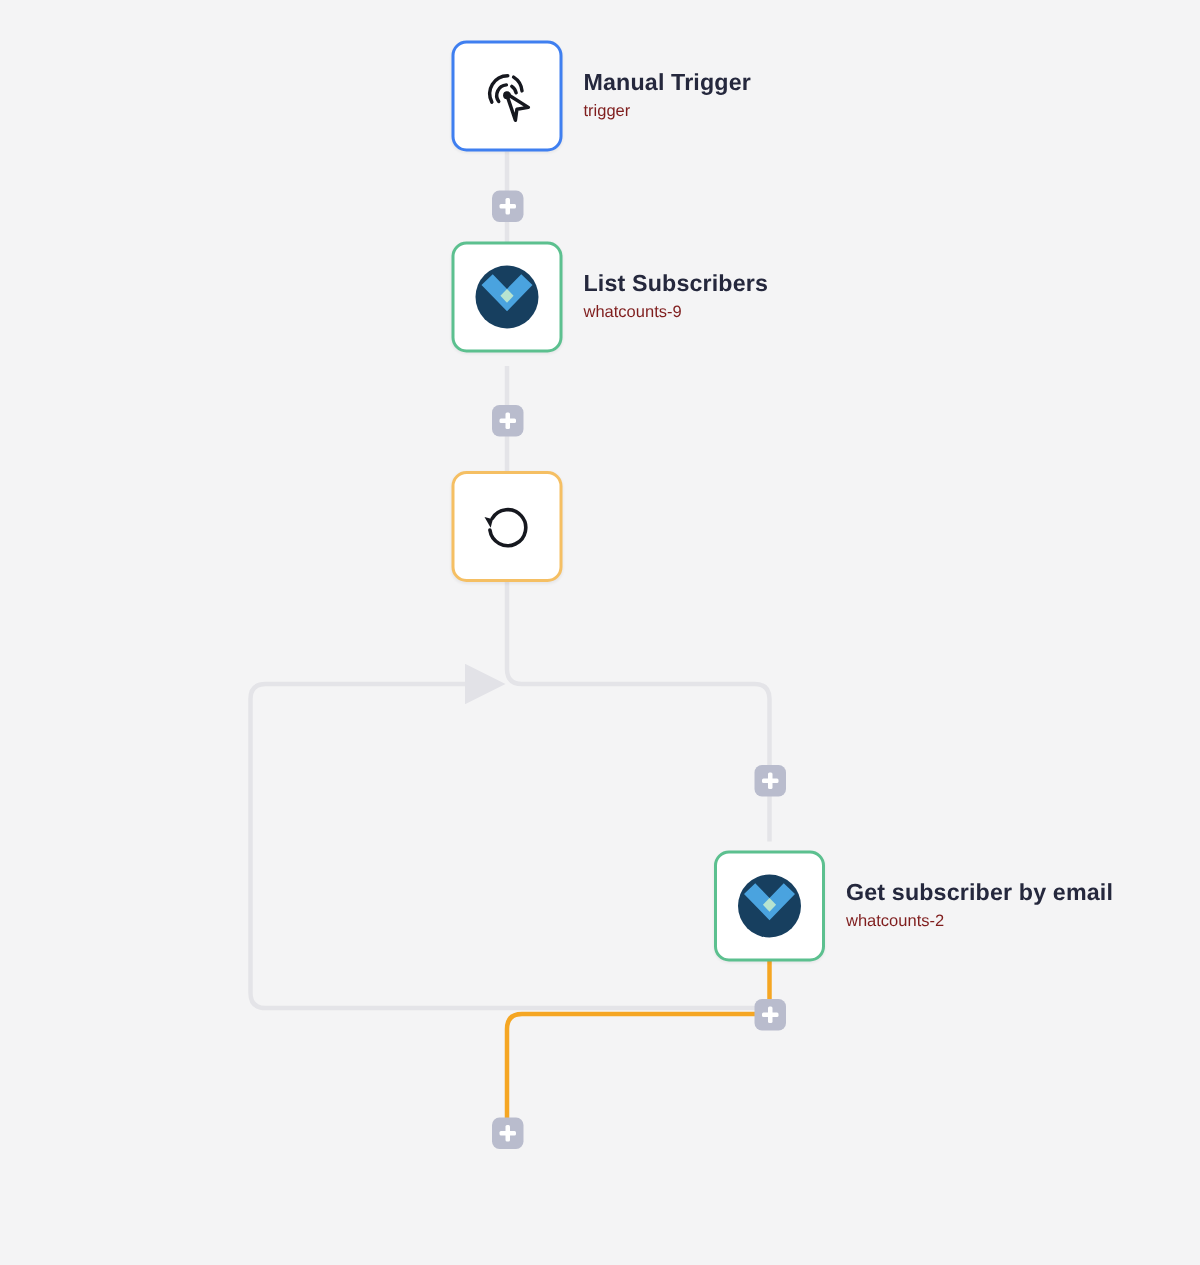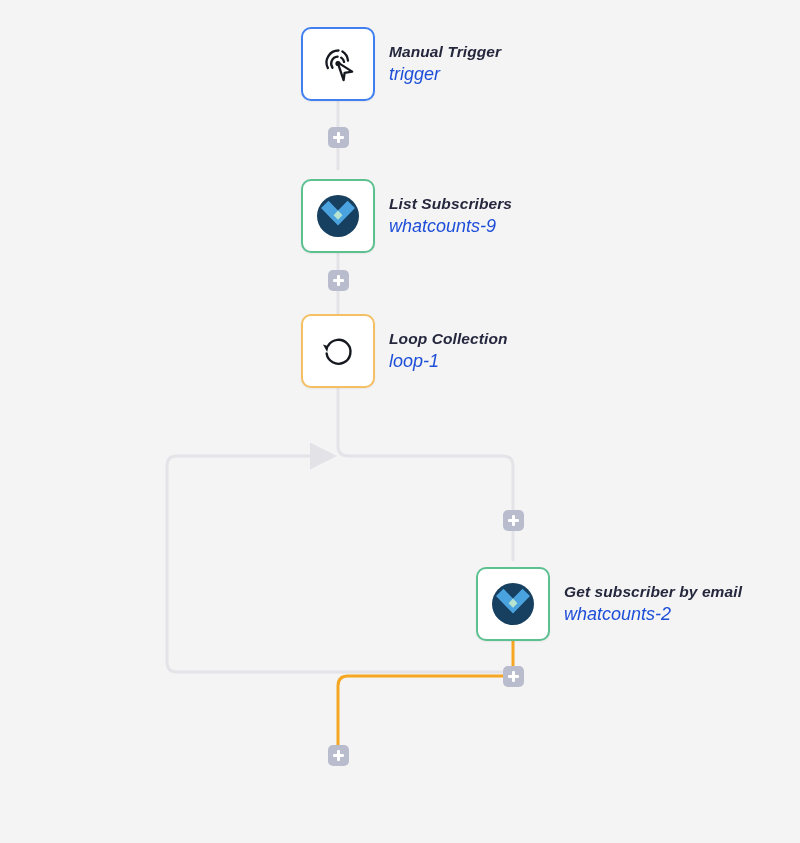--- a/index.html
+++ b/index.html
@@ -12,21 +12,20 @@
     background: #f4f4f5;
     font-family: "Liberation Sans", sans-serif;
     overflow: hidden;
     position: relative;
   }
   #canvas {
     position: absolute;
     inset: 0;
     width: 672px;
     height: 843px;
-    font-style: italic;
   }
   #edges {
     position: absolute;
     left: 0;
     top: 0;
     width: 800px;
     height: 843px;
     pointer-events: none;
   }
 
@@ -57,22 +56,22 @@
   .node-text { display: flex; flex-direction: column; gap: 3px; }
   .node-title {
     font-size: 15.5px;
     font-weight: bold;
     color: #25283d;
     line-height: 1.15;
     white-space: nowrap;
     letter-spacing: .1px;
   }
   .node-sub {
-    font-size: 18px;
-    color: #1d4ed8;
+    font-size: 11px;
+    color: #7f1d1d;
     line-height: 1.15;
     white-space: nowrap;
   }
 
   
   .plus {
     position: absolute;
     width: 21px;
     height: 21px;
     border-radius: 5px;
@@ -129,44 +128,40 @@
         </g>
         <path d="M20.6 19.4 L35.2 28.6 L27.6 29.8 L26.6 37.2 Z" fill="#ffffff" stroke="#16181f" stroke-width="2.3" stroke-linejoin="round"></path>
       </svg>
     </div>
     <div class="node-text">
       <div class="node-title">Manual Trigger</div>
       <div class="node-sub">trigger</div>
     </div>
   </div>
 
-  <div class="node" style="left:301px; top:179px;">
+  <div class="node" style="left:301px; top:161px;">
     <div class="node-box app">
       <svg class="icon-svg" width="44" height="44" viewBox="0 0 44 44">
         <circle cx="22" cy="22" r="21" fill="#173f5f"></circle>
         <path d="M5 14 L12.5 6.8 L22 16.6 L31.5 6.8 L39 14 L22 31.5 Z" fill="#4aa3df"></path>
         <path d="M17.6 21.2 L22 16.6 L26.4 21.2 L22 25.8 Z" fill="#b7e4d0"></path>
       </svg>
     </div>
     <div class="node-text">
       <div class="node-title">List Subscribers</div>
       <div class="node-sub">whatcounts-9</div>
     </div>
   </div>
 
   <div class="node" style="left:301px; top:314px;">
     <div class="node-box loop">
       <svg class="icon-svg" width="40" height="40" viewBox="0 0 40 40">
         <path d="M10.2 14.6 A12 12 0 1 1 8.6 22.4" fill="none" stroke="#16181f" stroke-width="2.4" stroke-linecap="round"></path>
         <path d="M5.0 13.6 L10.6 15.2 L9.1 20.9 Z" fill="#16181f"></path>
       </svg>
-    </div>
-    <div class="node-text">
-      <div class="node-title">Loop Collection</div>
-      <div class="node-sub">loop-1</div>
     </div>
   </div>
 
   <div class="node" style="left:476px; top:567px;">
     <div class="node-box app">
       <svg class="icon-svg" width="44" height="44" viewBox="0 0 44 44">
         <circle cx="22" cy="22" r="21" fill="#173f5f"></circle>
         <path d="M5 14 L12.5 6.8 L22 16.6 L31.5 6.8 L39 14 L22 31.5 Z" fill="#4aa3df"></path>
         <path d="M17.6 21.2 L22 16.6 L26.4 21.2 L22 25.8 Z" fill="#b7e4d0"></path>
       </svg>

